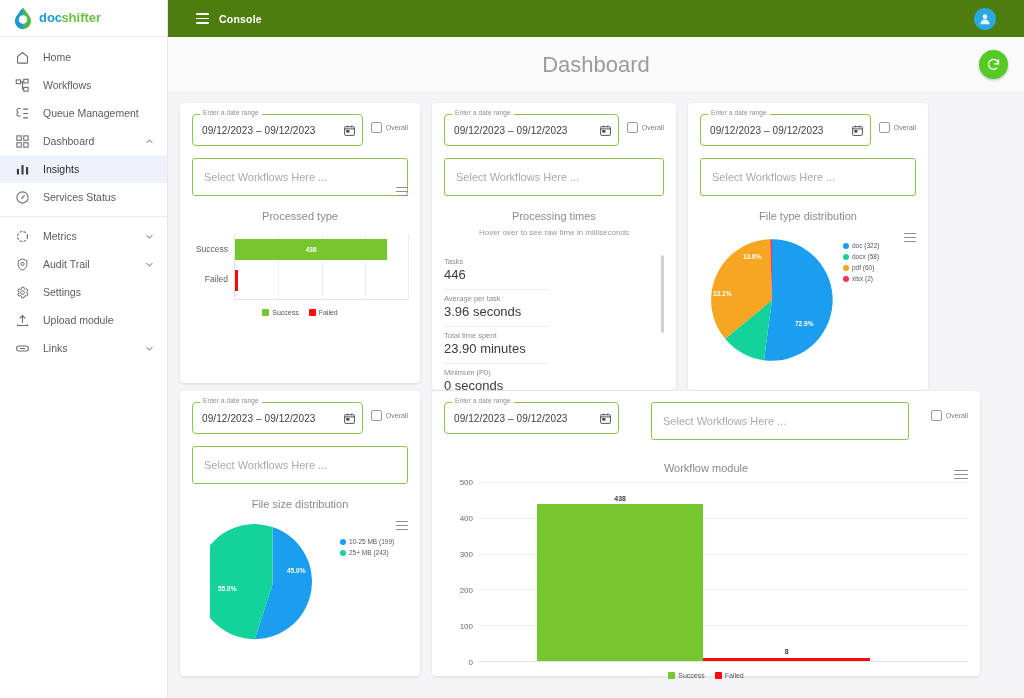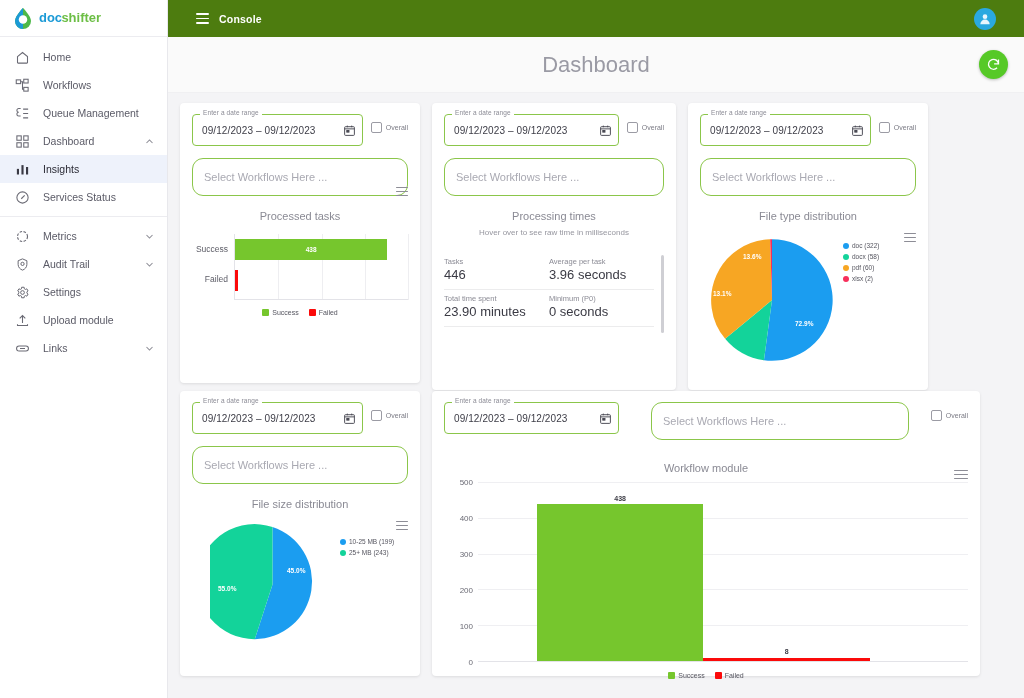--- a/index.html
+++ b/index.html
@@ -88,21 +88,21 @@
     position: absolute; top: -6px; left: 7px; background: #fff;
     padding: 0 3px; font-size: 6.5px; color: #8a8a94; letter-spacing: .1px;
   }
   .date-value { font-size: 10px; color: #3c3c46; letter-spacing: .1px; flex:1;}
   .cal-icon { width: 13px; height: 13px; flex-shrink:0; }
   .overall-box { display: flex; align-items: center; gap: 4px; padding-top: 8px; }
   .cbox { width: 11px; height: 11px; border: 1.3px solid #9b9ba4; border-radius: 2px; background:#fff; cursor:pointer;}
   .overall-label { font-size: 7px; color: #7b7b85; }
 
   .wf-select {
-    border: 1px solid #8bc64a; border-radius: 11px; height: 38px;
+    border: 1px solid #8bc64a; border-radius: 3px; height: 38px;
     display: flex; align-items: center; padding: 0 11px;
     margin-top: 12px; background: #fff;
   }
   .wf-placeholder { font-size: 11px; color: #a9a9b2; }
 
   
   .chart-title { text-align: center; font-size: 11px; color: #8a8a94; margin-top: 14px; }
   .chart-sub { text-align: center; font-size: 8px; color: #96969f; margin-top: 6px; }
   .burger-menu {
     position: absolute; width: 12px; height: 9px;
@@ -121,21 +121,21 @@
   .hbar-plot .axis { position:absolute; left:0; right:0; bottom:0; height:1px; background:#e3e3e8;}
   .bar-success { position:absolute; left:0; top:5px; height:21px; background:#76c62d; display:flex; align-items:center; justify-content:center;}
   .bar-success span { font-size:6.5px; color:#fff; font-weight:bold;}
   .bar-failed { position:absolute; left:0; top:36px; height:21px; background:#fb0a0a;}
   .legend-row { display:flex; justify-content:center; gap:10px; margin-top:9px; }
   .legend-item { display:flex; align-items:center; gap:3px; font-size:7px; color:#55555f;}
   .sw { width:7px; height:7px; border-radius:1px; }
 
   
   .stats-area { margin-top: 16px; position: relative; padding-right: 10px;}
-  .stats-grid { display:flex; flex-wrap: wrap; }
+  .stats-grid { display:flex; flex-wrap: wrap; flex-direction: column; }
   .stat {
     width: 50%; padding: 4px 8px 7px 0; border-bottom: 1px solid #ececed;
   }
   .stat-label { font-size: 7.5px; color: #8b8b95; }
   .stat-value { font-size: 13px; color: #3a3a44; margin-top: 1px; }
   .scroll-track { position:absolute; right:0; top:2px; width:3px; height:78px; background:#cfcfd4; border-radius:2px;}
 
   
   .pie-area { position: relative; margin-top: 6px; height: 150px; }
   .pie-legend { position:absolute; font-size:6.5px; color:#55555f; }
@@ -348,21 +348,21 @@
             <div class="overall-box">
               <span class="cbox"></span>
               <span class="overall-label">Overall</span>
             </div>
           </div>
 
           <div class="wf-select">
             <span class="wf-placeholder">Select Workflows Here ...</span>
           </div>
 
-          <div class="chart-title">Processed tasks</div>
+          <div class="chart-title">Processed type</div>
           <div class="burger-menu" style="right:12px; top:84px;">
               <span></span>
               <span></span>
               <span></span>
             </div>
 
           <div class="hbar-wrap">
             <div class="hbar-labels">
               <div class="hbar-lbl l1">Success</div>
               <div class="hbar-lbl l2">Failed</div>

